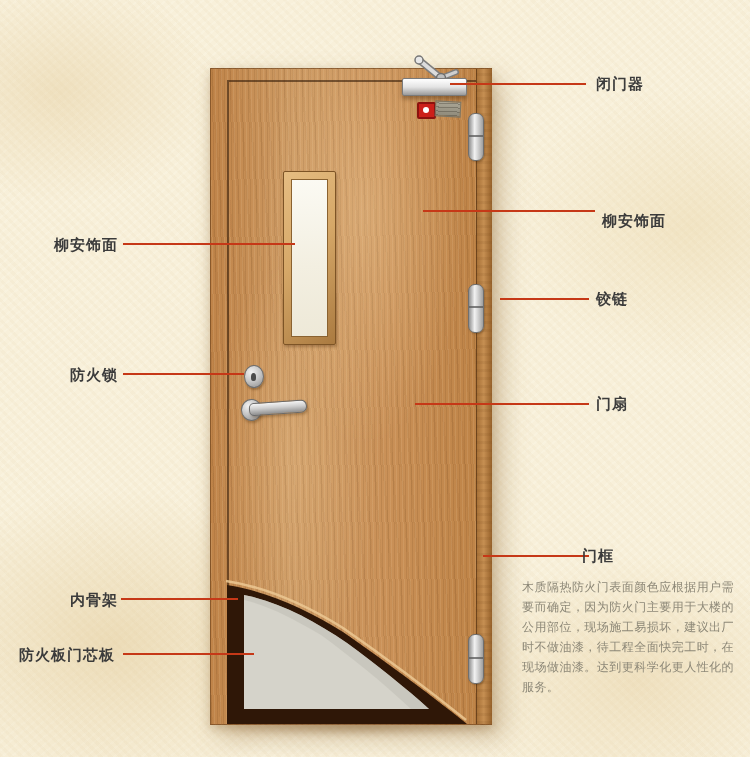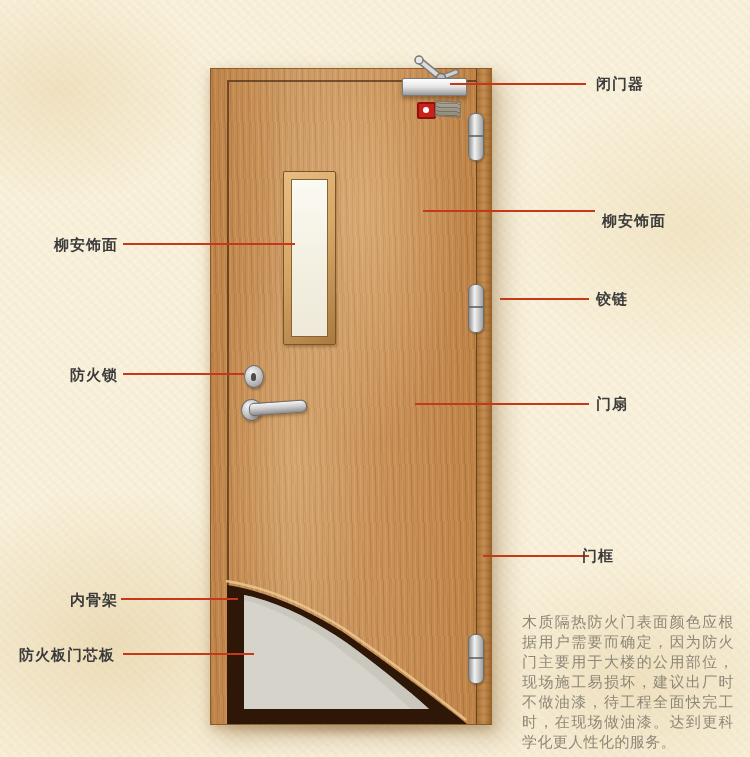--- a/index.html
+++ b/index.html
@@ -123,22 +123,22 @@
   .cutaway{ position:absolute; left:0; top:0; width:280px; height:655px; pointer-events:none; }
   
   .lead{ position:absolute; height:2px; background:#c63817; z-index:30; }
   .lbl{
     position:absolute; z-index:31; font-size:15px; font-weight:700; color:#3b3b3b;
     letter-spacing:1px; white-space:nowrap;
   }
   .lbl.right-align{ text-align:right; }
   
   .desc{
-    position:absolute; left:522px; top:612px; width:212px; z-index:31;
-    font-size:15px; line-height:20px; letter-spacing:0.4px; color:#8d8878;
+    position:absolute; left:522px; top:577px; width:212px; z-index:31;
+    font-size:12px; line-height:20px; letter-spacing:0.4px; color:#8d8878;
     text-align:justify;
   }
 </style>
 </head>
 <body>
 
 <div class="stage">
 
 
   <div class="door-shadow"></div>

